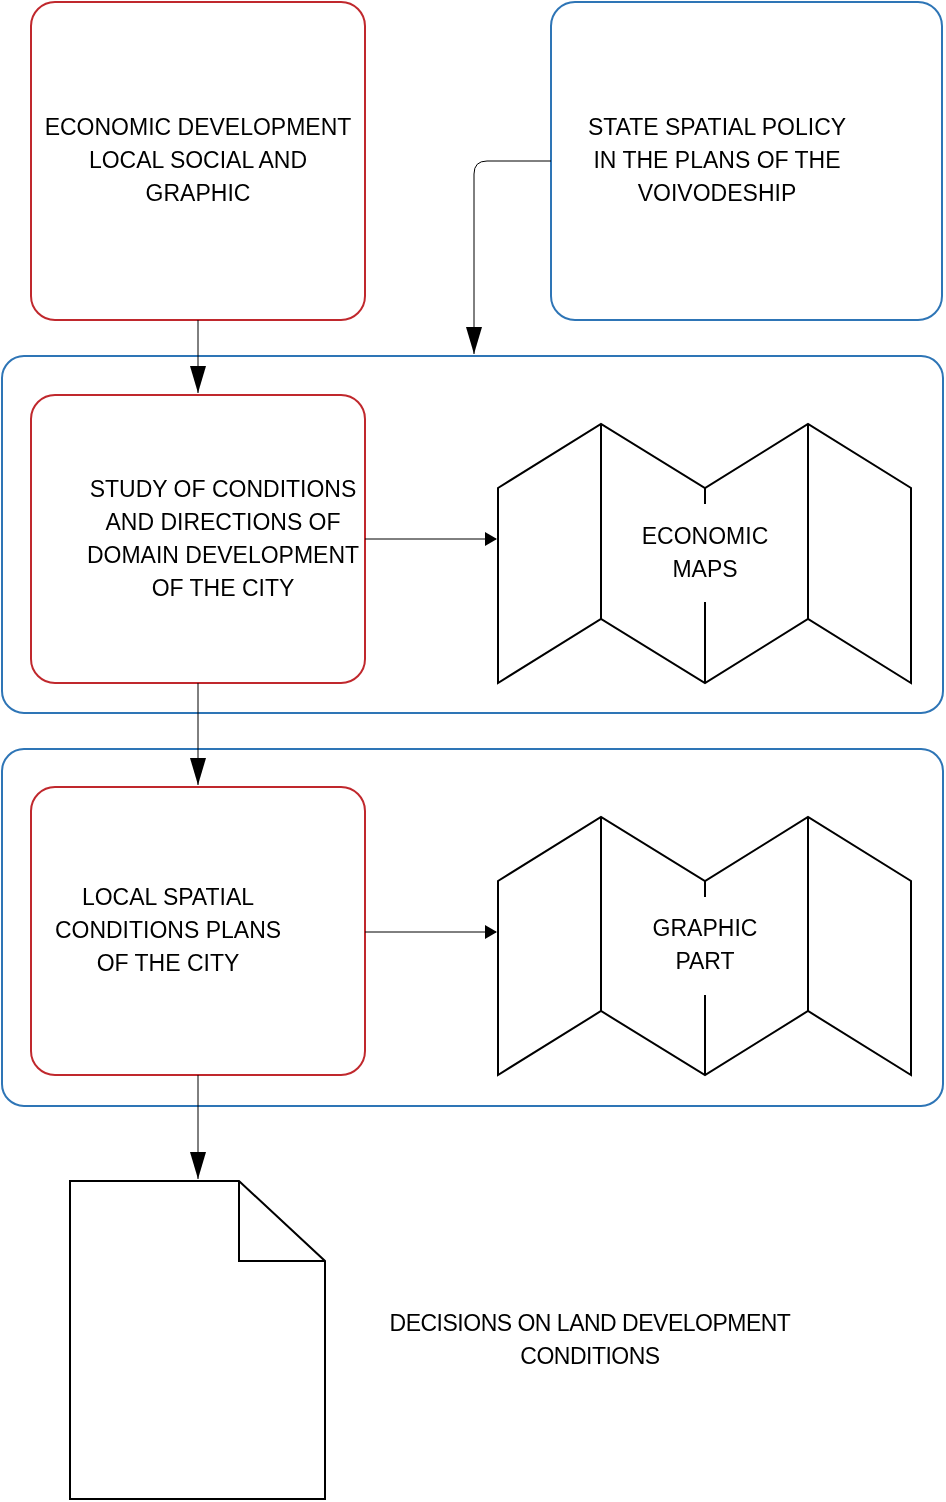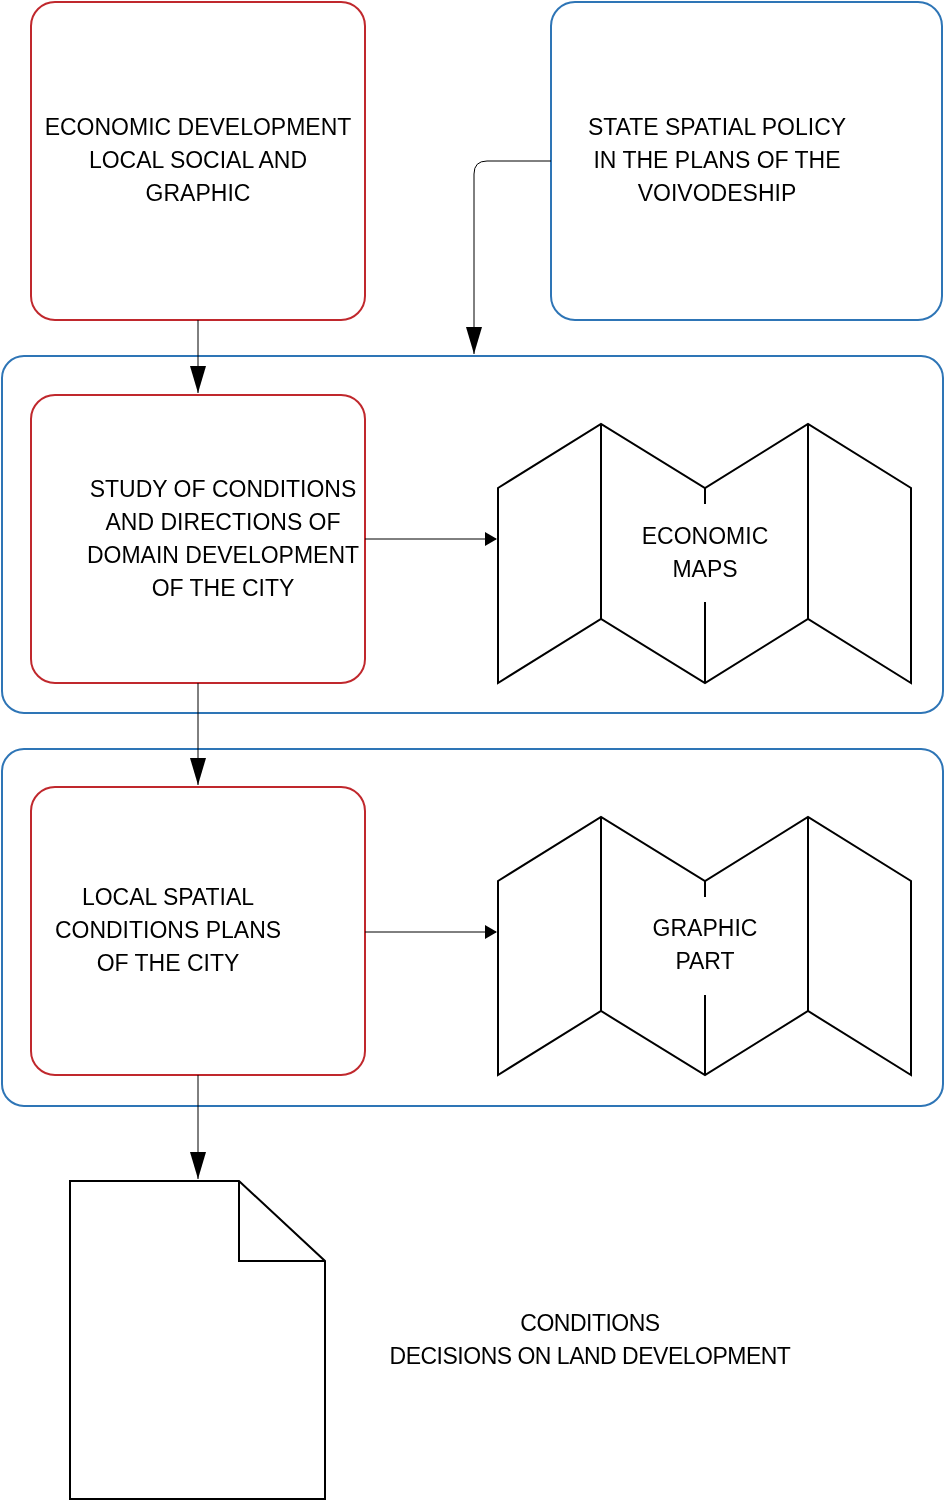--- a/index.html
+++ b/index.html
@@ -88,15 +88,15 @@
   <div>CONDITIONS PLANS</div>
   <div>OF THE CITY</div>
 </div>
 
 <div class="label" style="left:605px; top:912px; width:200px;">
   <div>GRAPHIC</div>
   <div>PART</div>
 </div>
 
 <div class="label" style="left:360px; top:1307px; width:460px; letter-spacing:-0.5px;">
+  <div>DECISIONS ON LAND DEVELOPMENT</div>
   <div>CONDITIONS</div>
-  <div>DECISIONS ON LAND DEVELOPMENT</div>
 </div>
 
 </body></html>

